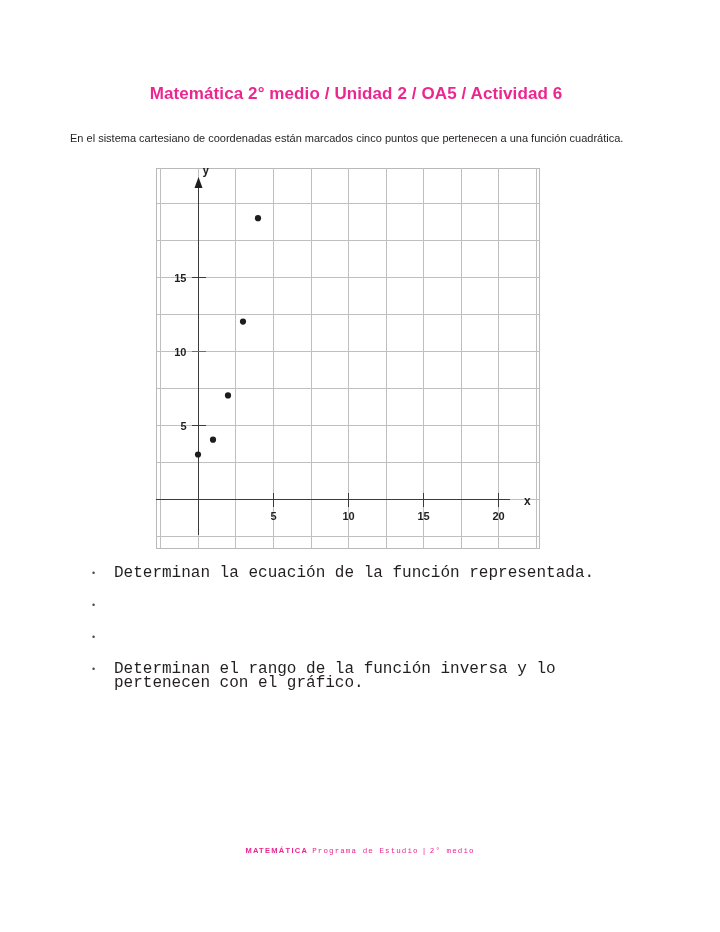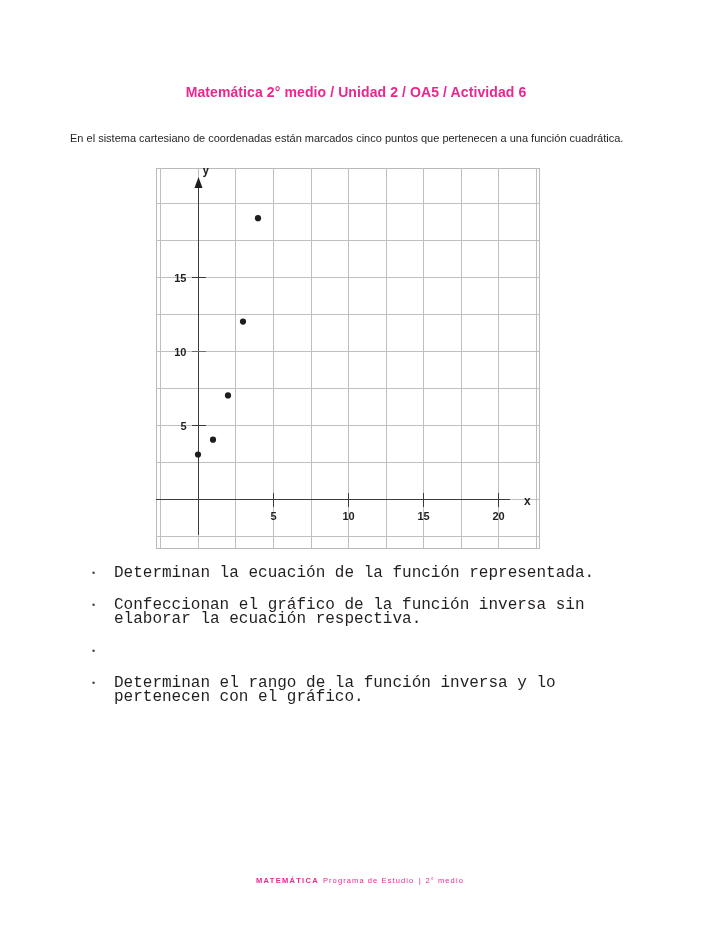--- a/index.html
+++ b/index.html
@@ -23,21 +23,21 @@
     box-sizing: border-box;
   }
 
   
   .doc-title {
     position: absolute;
     left: 0;
     top: 84px;
     width: 712px;
     text-align: center;
-    font-size: 14px;
+    font-size: 17px;
     font-weight: 700;
     color: #ec268f;
     letter-spacing: 0.1px;
   }
 
   
   .intro {
     position: absolute;
     left: 70px;
     top: 120px;
@@ -143,32 +143,32 @@
     top: 846px;
     width: 720px;
     text-align: center;
     font-size: 8px;
     letter-spacing: 0.2px;
   }
   .footer-inner {
     display: inline-flex;
     align-items: baseline;
     gap: 4px;
-    margin-top: 30px;
   }
   .footer-brand {
     color: #ec268f;
     font-weight: 700;
     letter-spacing: 1.3px;
     font-size: 7.5px;
   }
   .footer-meta {
     color: #ec268f;
     letter-spacing: 1.1px;
     font-size: 7.5px;
+    font-family: Liberation Mono, monospace;
   }
   .footer-sep {
     color: #ec268f;
     padding: 0 2px;
   }
 </style>
 </head>
 <body>
 
 <div class="page">
@@ -228,21 +228,20 @@
       </svg>
   </div>
 
   <div class="bullets">
     <div class="bullet-row">
       <span class="bullet-mark">•</span>
       <span class="bullet-text">Determinan la ecuación de la función representada.</span>
     </div>
     <div class="bullet-row">
       <span class="bullet-mark">•</span>
-      <span class="bullet-text">Confeccionan el gráfico de la función inversa sin elaborar la ecuación respectiva.</span>
     </div>
     <div class="bullet-row">
       <span class="bullet-mark">•</span>
     </div>
     <div class="bullet-row">
       <span class="bullet-mark">•</span>
       <span class="bullet-text">Determinan el rango de la función inversa y lo pertenecen con el gráfico.</span>
     </div>
   </div>
 

